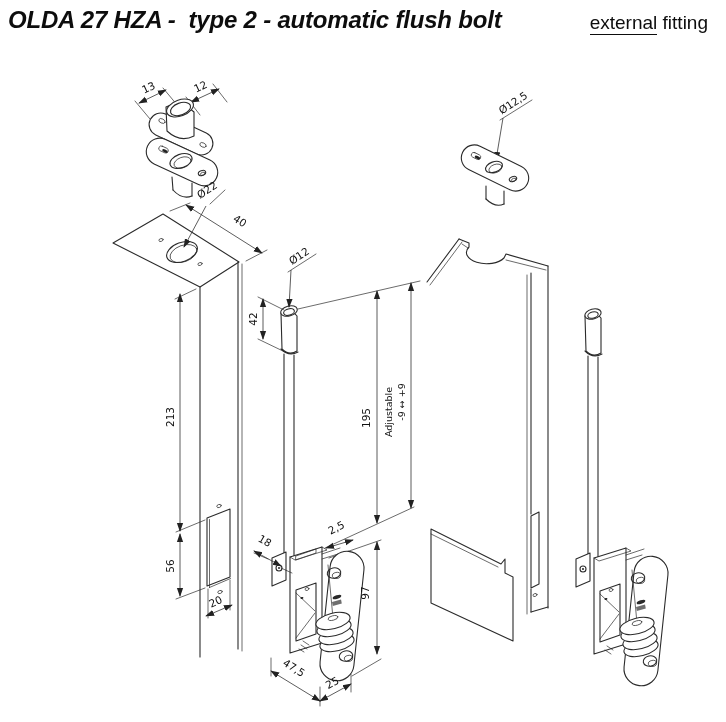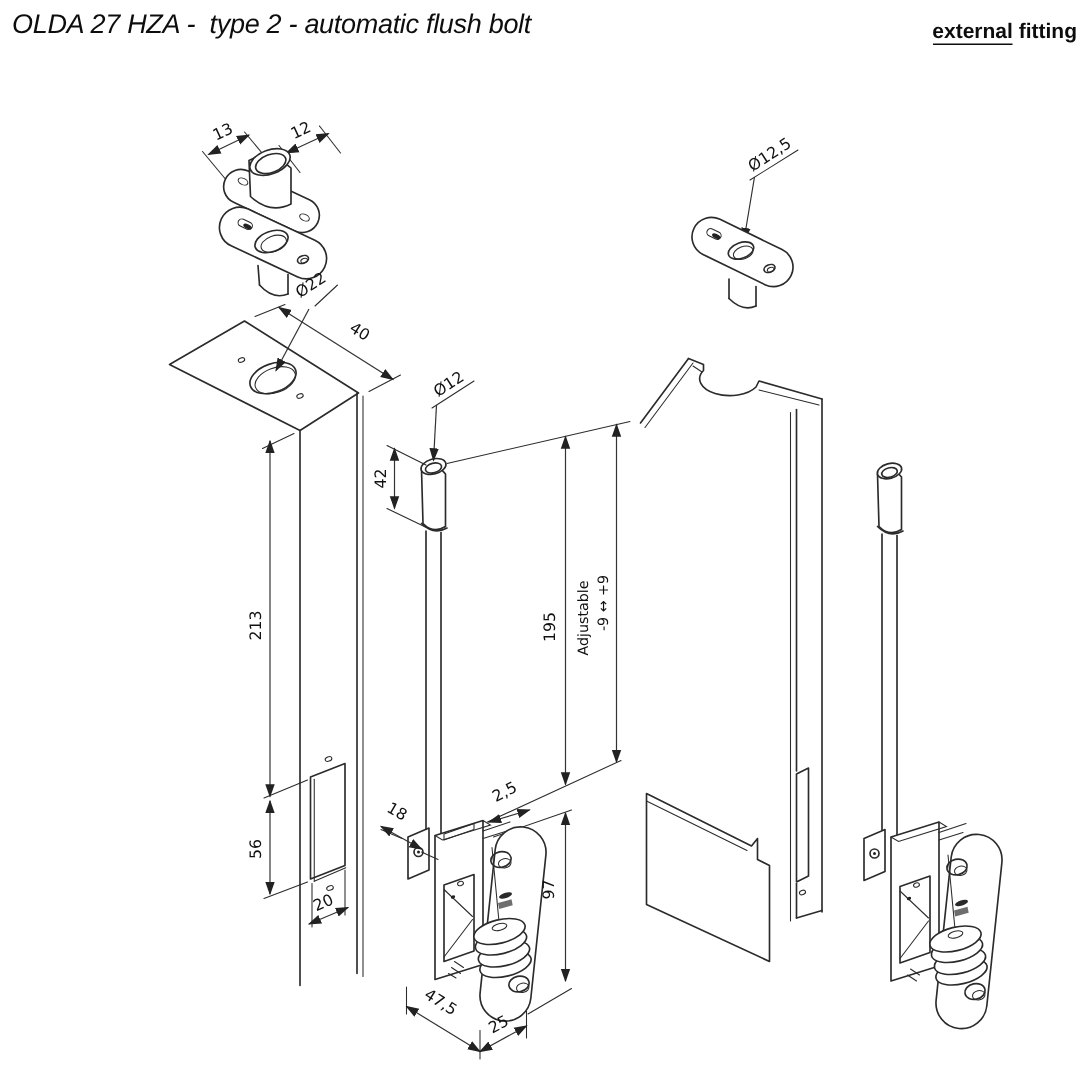--- a/index.html
+++ b/index.html
@@ -1,20 +1,20 @@
 <!DOCTYPE html>
 <html><head>
 <meta charset="utf-8">
 <style>
   html,body{margin:0;padding:0;background:#fff;}
   .page{position:relative;width:726px;height:722px;background:#fff;overflow:hidden;
         font-family:"Liberation Sans",sans-serif;}
-  .title{position:absolute;left:8px;top:6px;font-size:18px;font-weight:normal;font-style:italic;
+  .title{position:absolute;left:8px;top:6px;font-size:24px;font-weight:bold;font-style:italic;
          color:#0d0d0d;letter-spacing:-0.2px;white-space:pre;}
-  .fitting{position:absolute;right:8px;top:12px;font-size:14px;font-weight:bold;color:#0d0d0d;}
+  .fitting{position:absolute;right:18px;top:12px;font-size:19px;font-weight:normal;color:#0d0d0d;}
   .fitting .ext{border-bottom:1.6px solid #0d0d0d;padding-bottom:1px;}
   svg{position:absolute;left:0;top:0;}
   .s  {fill:none;stroke:#2b2b2b;stroke-width:1.1;stroke-linecap:round;stroke-linejoin:round;}
   .sw {fill:#fff;stroke:#2b2b2b;stroke-width:1.1;stroke-linejoin:round;}
   .t  {fill:none;stroke:#2b2b2b;stroke-width:.7;stroke-linecap:round;}
   .d  {fill:none;stroke:#333;stroke-width:.8;stroke-linecap:butt;}
   .fd {fill:#222;stroke:none;}
   text.lbl{font-family:"DejaVu Sans",sans-serif;font-size:10.5px;fill:#111;text-anchor:middle;}
   text.sm{font-size:9.5px;}
 </style>

